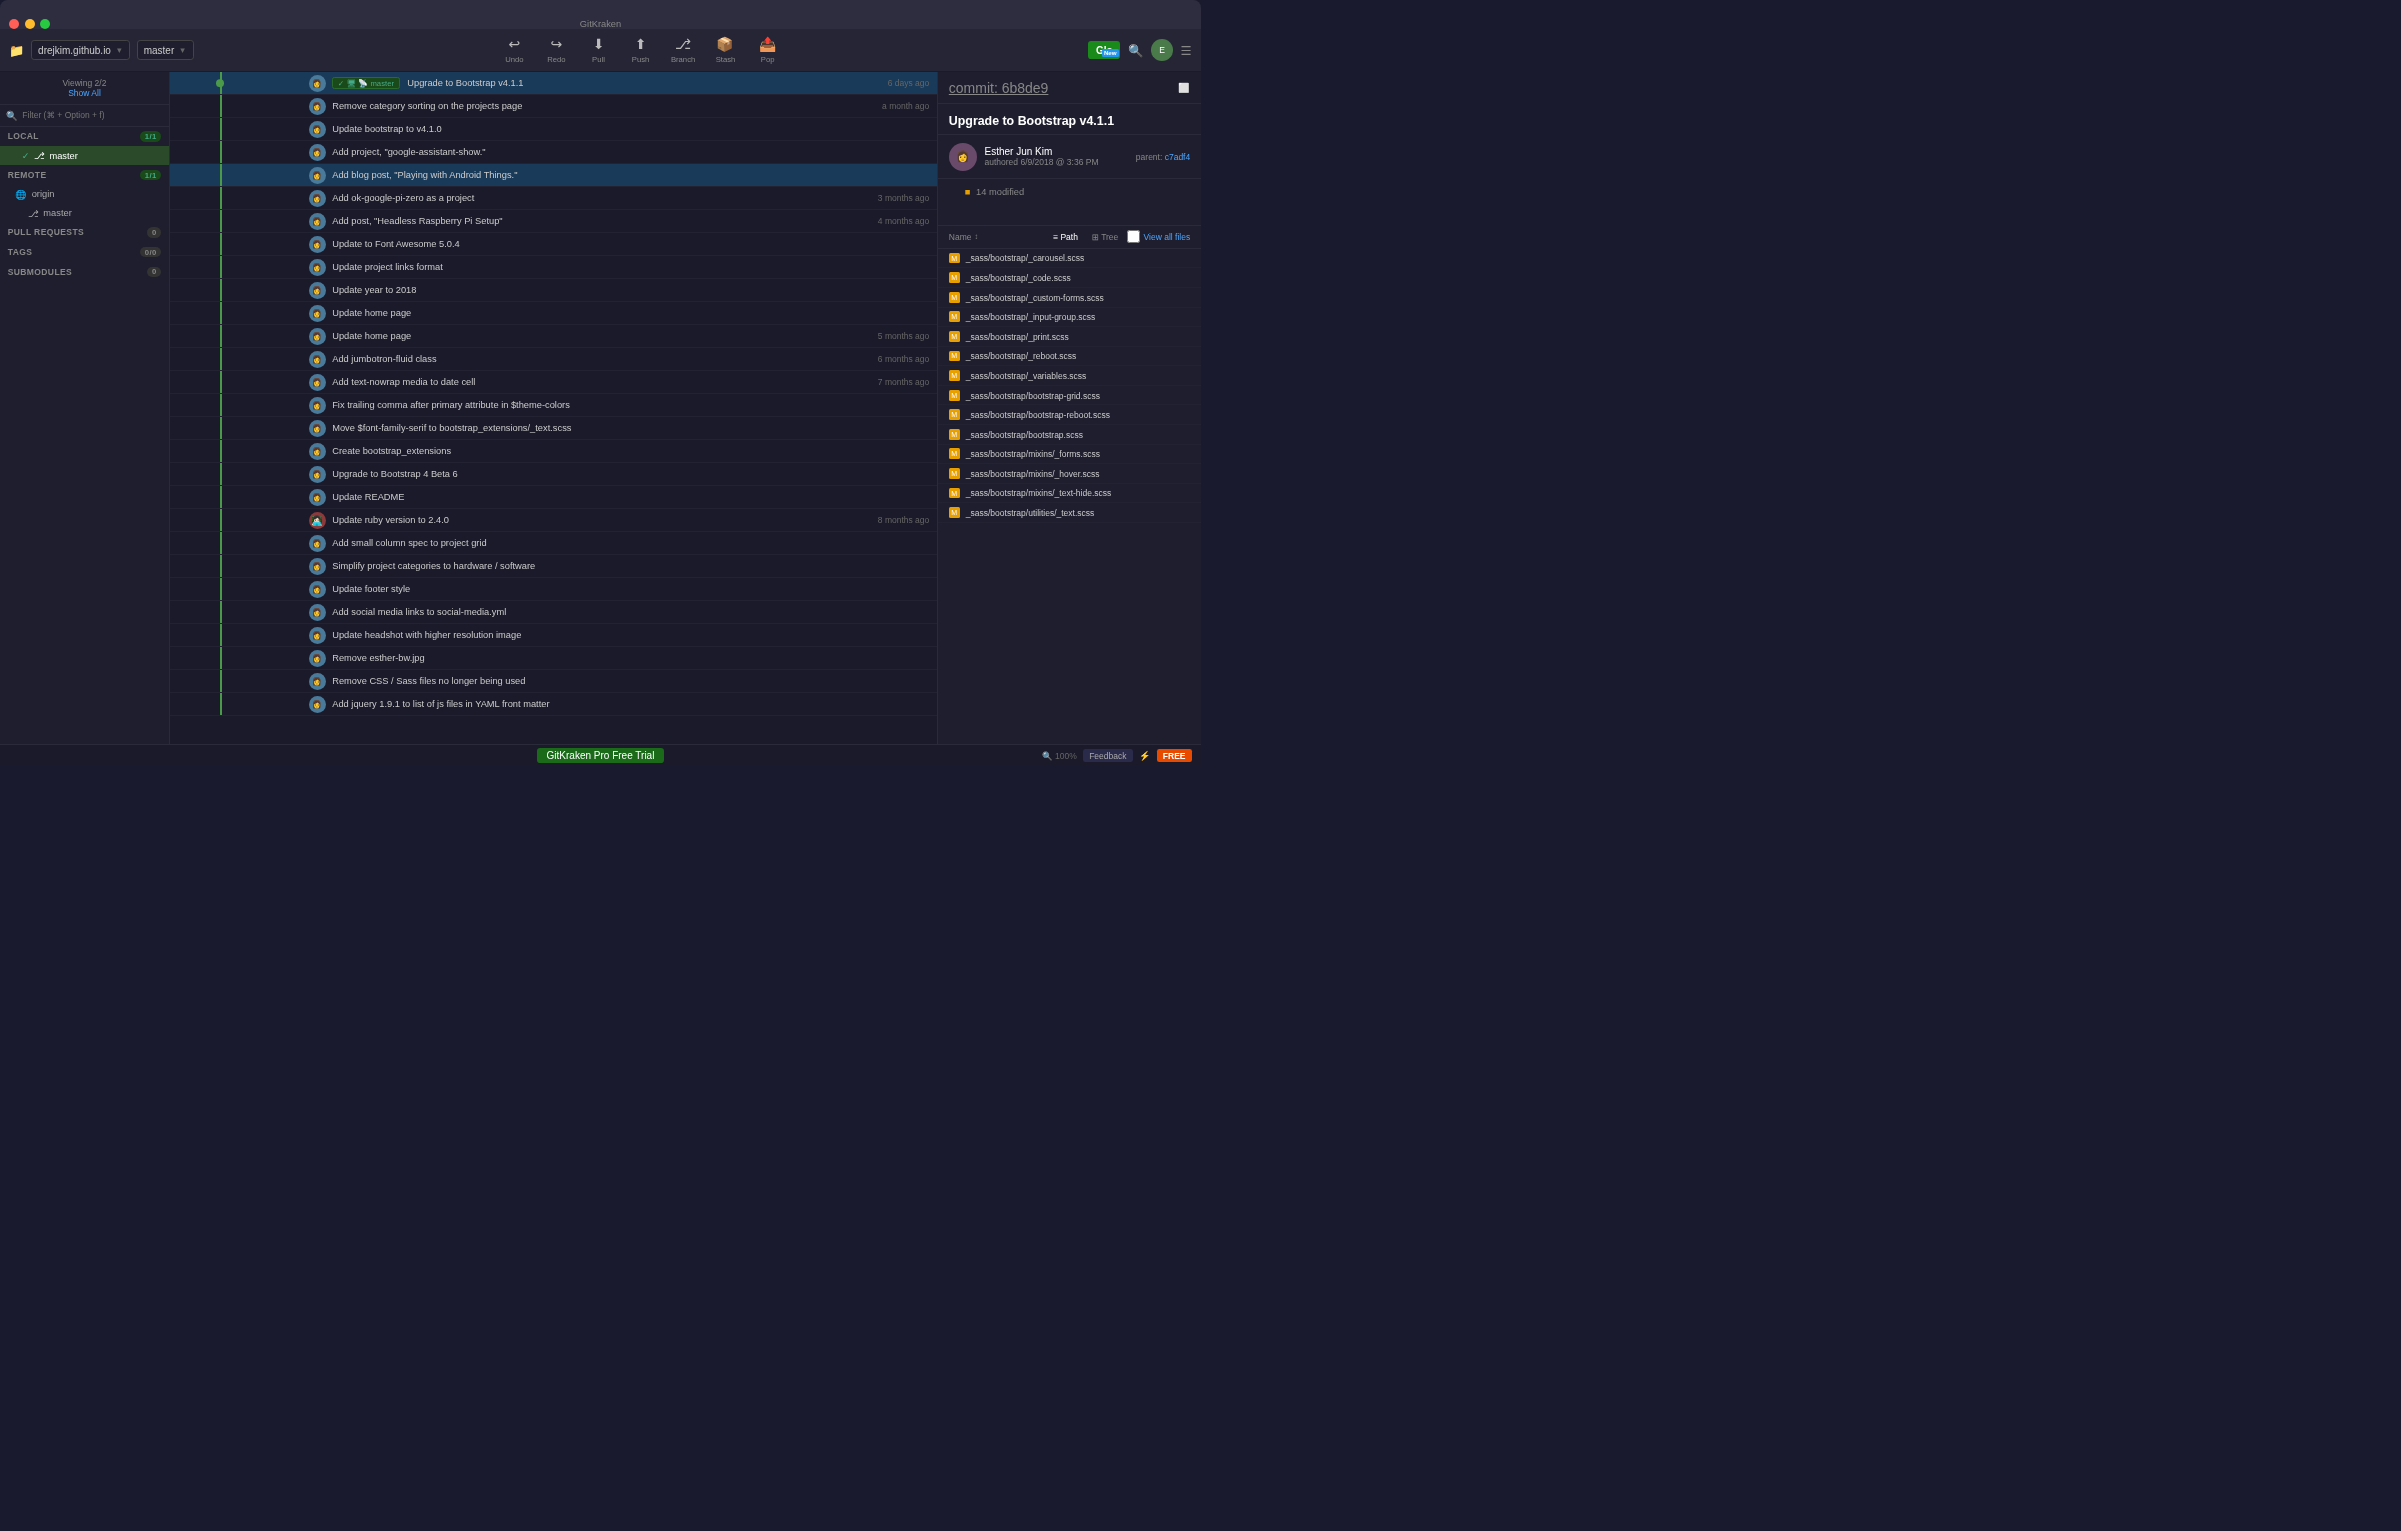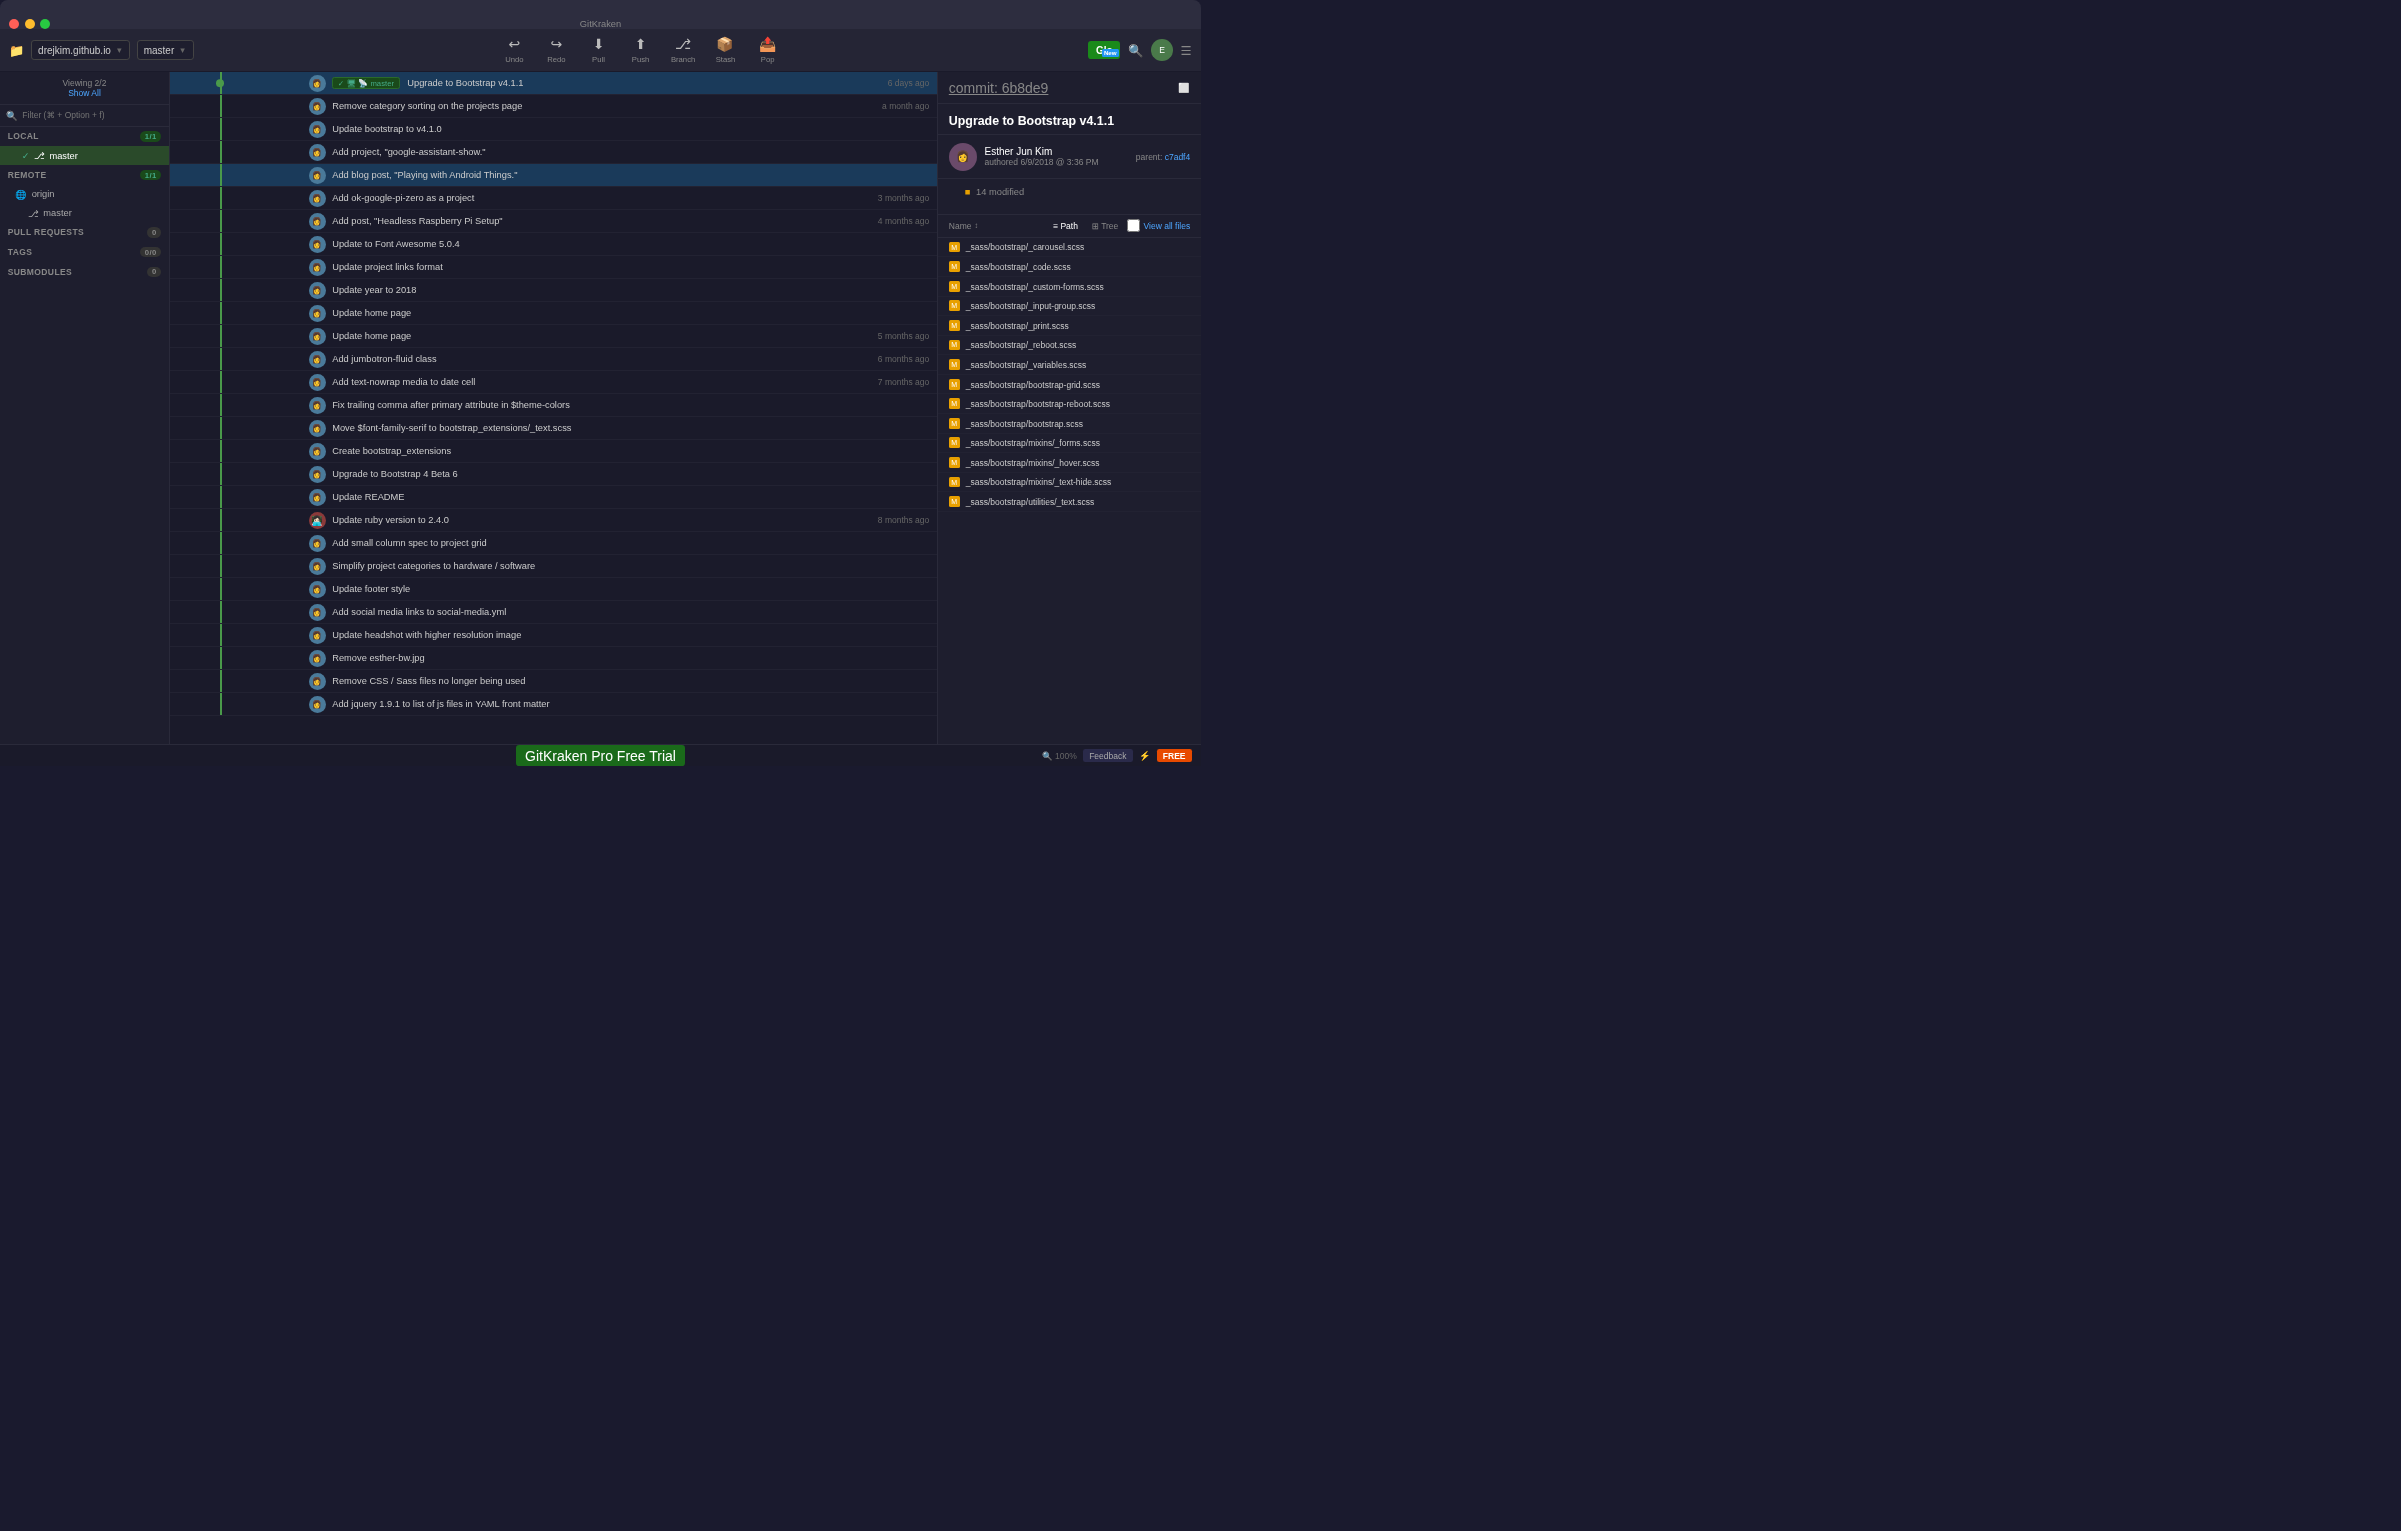--- a/index.html
+++ b/index.html
@@ -370,21 +370,21 @@
     .parent-info { color: #888; font-size: 8.5px; text-align: right; }
     .parent-hash { color: #4da6ff; }
 
     .modified-section {
       padding: 7.7px 10.8px;
       border-bottom: 0.8px solid #2a2a3a;
     }
     .modified-count {
       color: #888;
       font-size: 9.3px;
-      margin-bottom: 9px;
+      margin-bottom: 20px;
       padding-left: 16px;
     }
     .modified-icon { color: #e8a000; margin-right: 3.1px; }
 
     .files-header {
       display: flex;
       align-items: center;
       padding: 4.6px 10.8px;
       border-bottom: 0.8px solid #2a2a3a;
       gap: 6.2px;
@@ -437,21 +437,21 @@
       align-items: center;
       justify-content: center;
       border-top: 0.8px solid #2a2a3a;
       position: relative;
     }
     .pro-trial-btn {
       background: #1a6a1a;
       color: #fff;
       border-radius: 3.1px;
       padding: 2.3px 9.3px;
-      font-size: 14px;
+      font-size: 10px;
       cursor: pointer;
     }
     .bottom-right {
       position: absolute;
       right: 9.3px;
       display: flex;
       align-items: center;
       gap: 6.2px;
     }
     .zoom-text { color: #666; font-size: 8.5px; }

